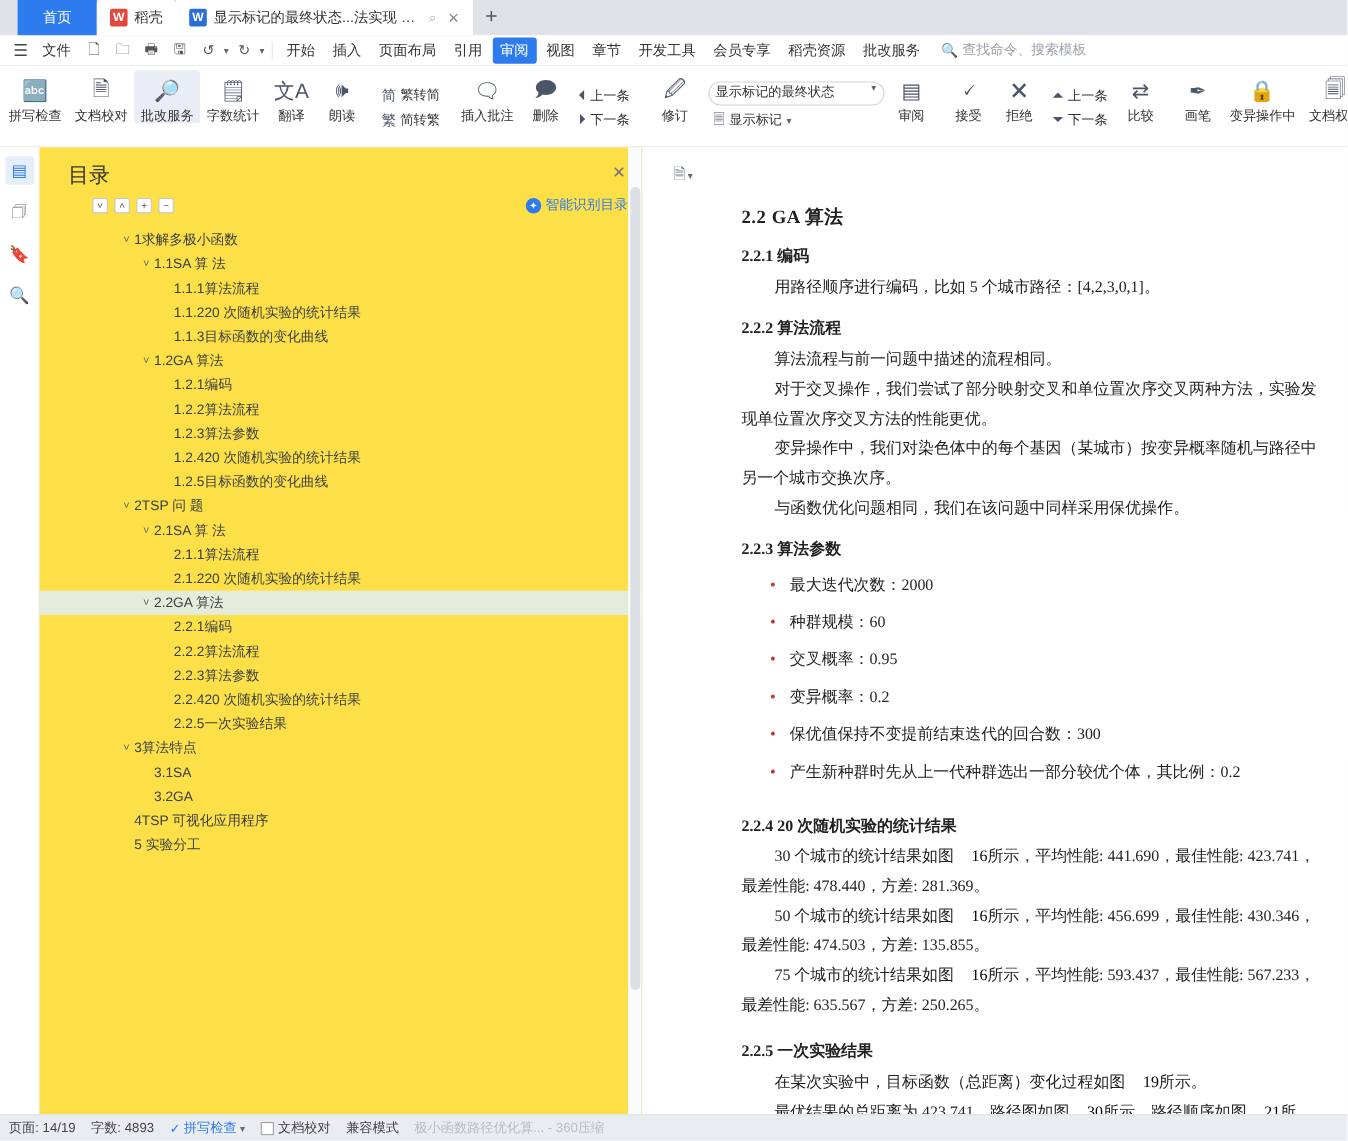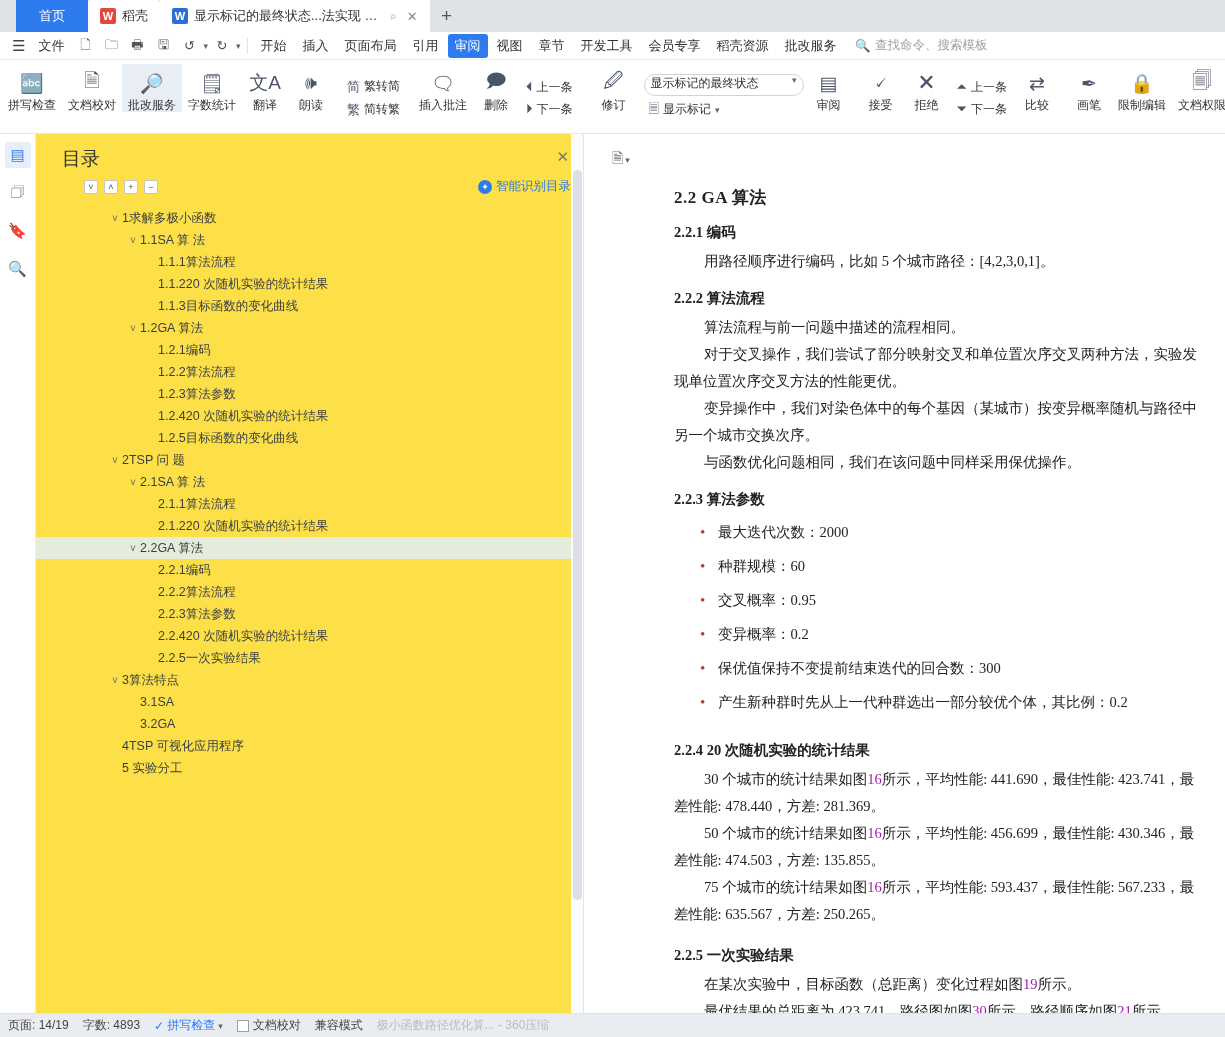--- a/index.html
+++ b/index.html
@@ -107,21 +107,21 @@
   .docpane { flex: 1; background: #fff; position: relative; overflow: hidden; }
   .docinner { padding: 14px 20px 0 28px; }
   .docicon { color: #6b7480; font-size: 14px; margin-bottom: 6px; display: inline-flex; align-items: center; gap: 2px; }
   .doc { font-family: "Liberation Serif", serif; color: #222; }
   .h2 { font-size: 17px; font-weight: bold; margin: 8px 0 10px 62px; letter-spacing: 0.5px; }
   .h3 { font-size: 14.5px; font-weight: bold; margin: 14px 0 6px 62px; }
   .p { font-size: 14.5px; line-height: 27px; margin: 0 0 0 62px; text-indent: 30px; }
   .bullets { margin: 6px 0 0 88px; padding: 0; list-style: none; }
   .bullets li { font-size: 14.5px; line-height: 34px; position: relative; padding-left: 18px; }
   .bullets li:before { content: "•"; position: absolute; left: 0; color: #c0392b; font-size: 15px; }
-  .ref { color: #a21caf; }
+  .ref { color: #000000; padding-left: 16px; }
 
   
   .statusbar {
     position: absolute; left: 0; right: 0; bottom: 0; height: 24px; background: #e9edf2;
     display: flex; align-items: center; gap: 14px; padding-left: 8px; font-size: 12px; color: #444;
     border-top: 1px solid #dfe3e8;
   }
   .statusbar .sitem { display: flex; align-items: center; gap: 4px; white-space: nowrap; }
   .statusbar .chk { width: 12px; height: 12px; border: 1px solid #9aa0a6; background: #fff; display: inline-block; }
   .statusbar .spell { color: #2e7bef; display: flex; align-items: center; gap: 3px; }
@@ -290,21 +290,21 @@
     </div>
     <div class="rsep"></div>
 
     <div class="rgroup">
       <div class="rbtn">
         <span class="gly">✒</span>
         <span class="lbl">画笔</span>
       </div>
       <div class="rbtn wide">
         <span class="gly">🔒</span>
-        <span class="lbl">限制编辑</span>
+        <span class="lbl">变异操作中</span>
       </div>
       <div class="rbtn">
         <span class="gly">🗐</span>
         <span class="lbl">文档权限</span>
       </div>
     </div>
   </div>
 
   <div class="bodyarea">
 

